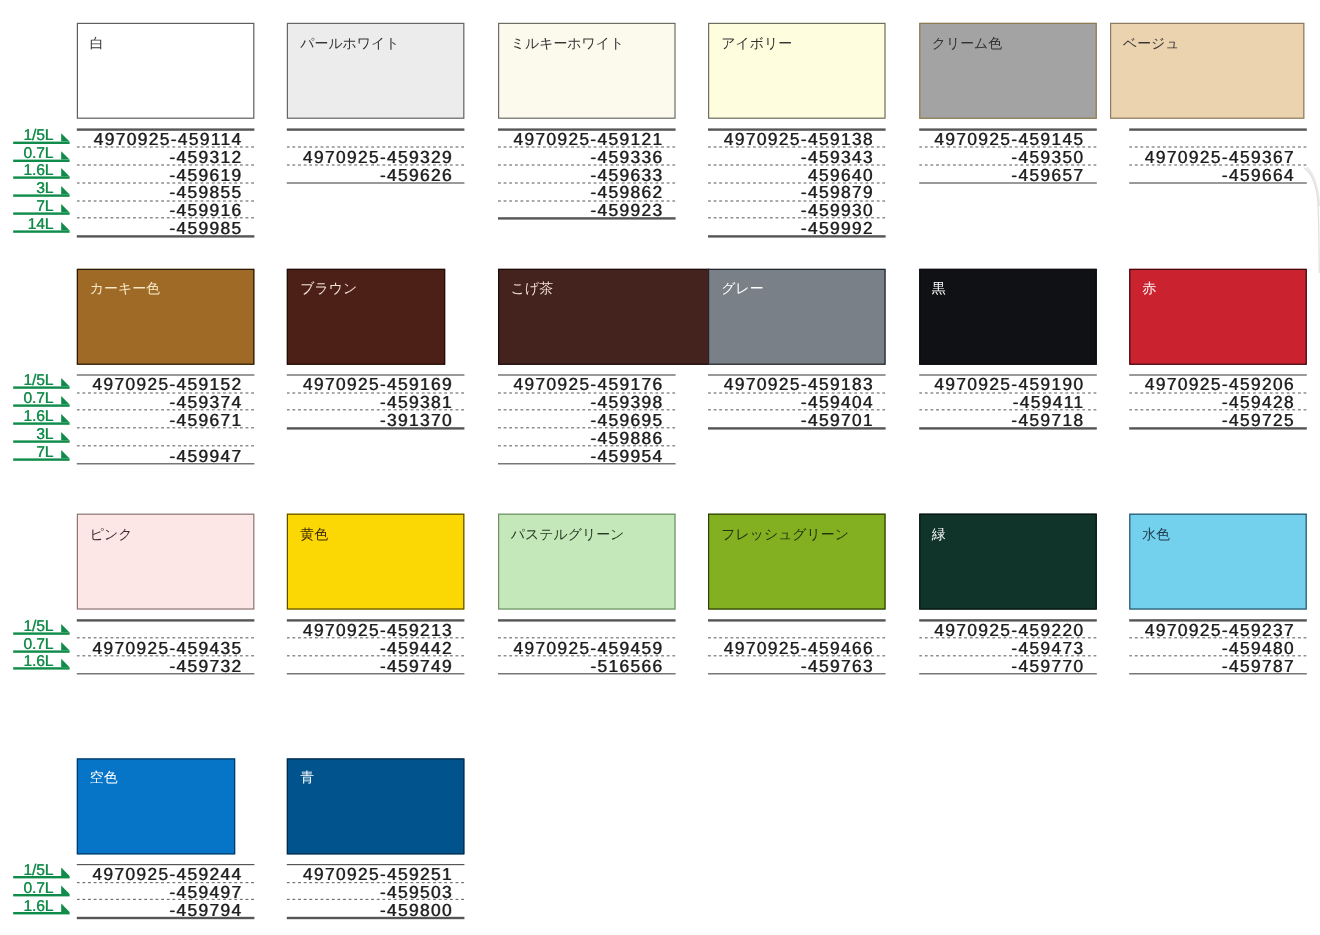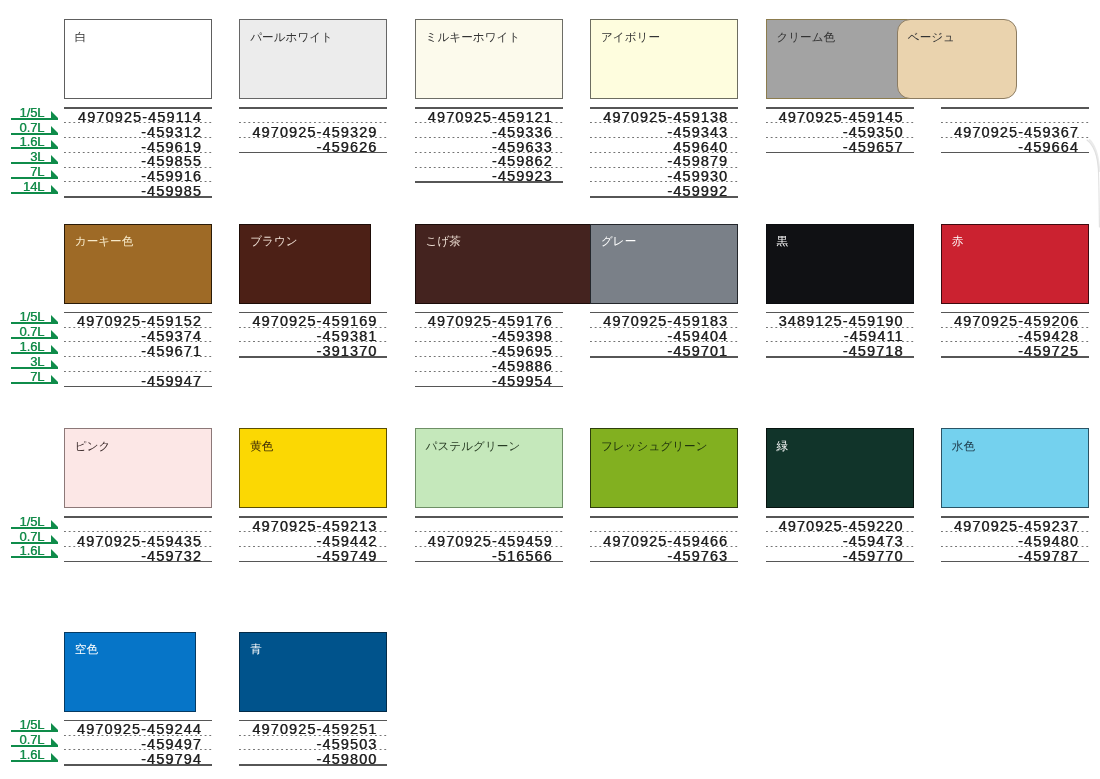--- a/index.html
+++ b/index.html
@@ -183,21 +183,21 @@
 <div class="dline" style="top:122.0px"></div>
 <div class="coderow" style="top:122.0px">
           <span class="txt">-459350</span>
         </div>
 <div class="dline" style="top:136.8px"></div>
 <div class="coderow" style="top:136.8px">
           <span class="txt">-459657</span>
         </div>
 <div class="hline" style="top:151.7px"></div>
 </div>
-<div class="swatch" style="left: 897px; top: 19px; width: 120px; height: 80px; background-color: rgb(234, 211, 174); border-color: rgb(140, 124, 98); border-radius: 13px;">
+<div class="swatch" style="left: 925px; top: 19px; width: 162px; height: 80px; background-color: rgb(234, 211, 174); border-color: rgb(140, 124, 98);">
         <span class="nm" style="color: rgb(51, 51, 51);">ベージュ</span>
       </div>
 <div class="codes" style="left:941.0px;top:0px;width:148.0px;">
 <div class="hline" style="top:107.2px"></div>
 <div class="dline" style="top:122.0px"></div>
 <div class="coderow" style="top:122.0px">
           <span class="txt">4970925-459367</span>
         </div>
 <div class="dline" style="top:136.8px"></div>
 <div class="coderow" style="top:136.8px">
@@ -318,21 +318,21 @@
           <span class="txt">-459701</span>
         </div>
 <div class="hline" style="top:356.2px"></div>
 </div>
 <div class="swatch" style="left: 765.6px; top: 223.5px; width: 148px; height: 80px; background-color: rgb(16, 17, 20); border-color: rgb(10, 12, 15);">
         <span class="nm" style="color: rgb(255, 255, 255);">黒</span>
       </div>
 <div class="codes" style="left:765.6px;top:0px;width:148.0px;">
 <div class="hline" style="top:311.7px"></div>
 <div class="coderow" style="top:311.7px">
-          <span class="txt">3489125-459190</span>
+          <span class="txt">4970925-459190</span>
         </div>
 <div class="dline" style="top:326.5px"></div>
 <div class="coderow" style="top:326.5px">
           <span class="txt">-459411</span>
         </div>
 <div class="dline" style="top:341.3px"></div>
 <div class="coderow" style="top:341.3px">
           <span class="txt">-459718</span>
         </div>
 <div class="hline" style="top:356.2px"></div>

